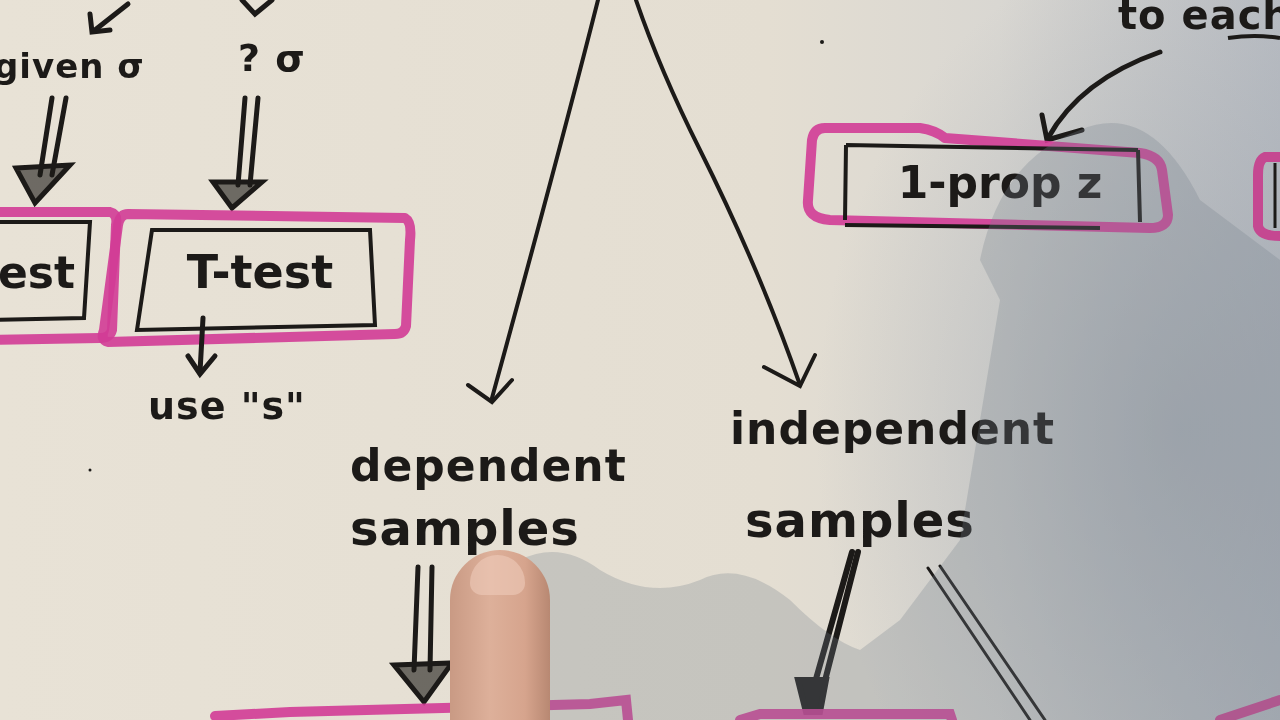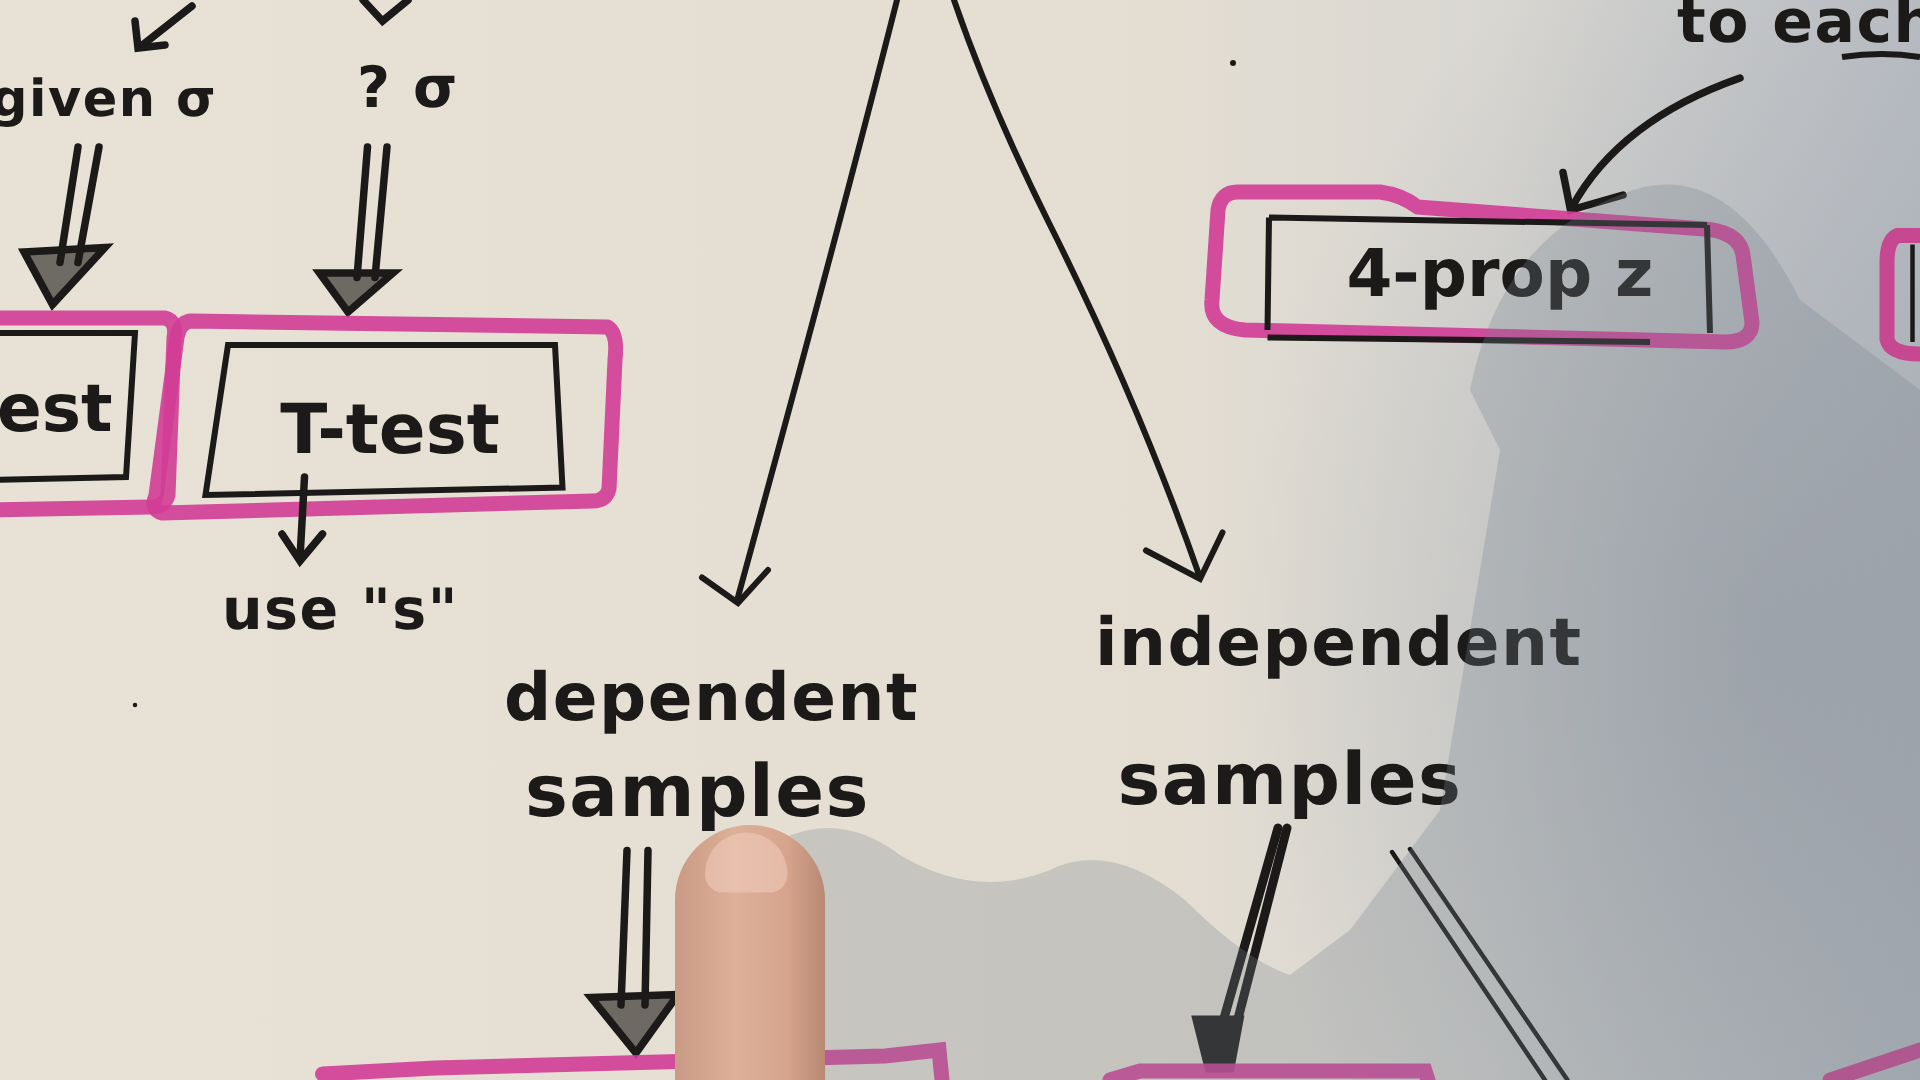--- a/index.html
+++ b/index.html
@@ -134,25 +134,25 @@
     <path d="M1220 720 L1280 700"></path>
   </g>
 
   <circle cx="822" cy="42" r="2" fill="#1c1a18"></circle>
   <circle cx="90" cy="470" r="1.5" fill="#1c1a18"></circle>
 </svg>
 
 <div class="hand" style="left:-6px; top:46px; font-size:34px;">given σ</div>
 <div class="hand" style="left:238px; top:36px; font-size:38px;">? σ</div>
 <div class="box-label" style="left:-2px; top:247px; font-size:44px;">est</div>
-<div class="box-label" style="left:170px; top:259px; width:180px; font-size:46px;">T-test</div>
+<div class="box-label" style="left:170px; top:245px; width:180px; font-size:46px;">T-test</div>
 <div class="hand" style="left:148px; top:384px; font-size:38px;">use "s"</div>
 <div class="hand" style="left:1118px; top:-8px; font-size:40px;">to each</div>
-<div class="box-label" style="left:880px; top:157px; width:240px; font-size:44px;">4-prop z</div>
-<div class="hand" style="left:336px; top:440px; font-size:44px;">dependent</div>
+<div class="box-label" style="left:880px; top:157px; width:240px; font-size:44px;">1-prop z</div>
+<div class="hand" style="left:350px; top:440px; font-size:44px;">dependent</div>
 <div class="hand" style="left:350px; top:500px; font-size:48px;">samples</div>
 <div class="hand" style="left:730px; top:403px; font-size:44px;">independent</div>
 <div class="hand" style="left:745px; top:492px; font-size:48px;">samples</div>
 
 <svg id="shadow" width="1280" height="720" viewBox="0 0 1280 720">
   <path d="M520 560 Q560 540 600 570 Q650 600 700 580 Q740 560 790 600 Q830 640 860 650 L900 620 L960 540 L1000 300 L980 260 Q1000 160 1080 130 Q1150 100 1200 200 L1280 260 L1280 720 L540 720 Z" fill="rgba(120,128,140,0.28)"></path>
 </svg>
 <div id="finger"></div>
 <div id="finger-nail"></div>
 

